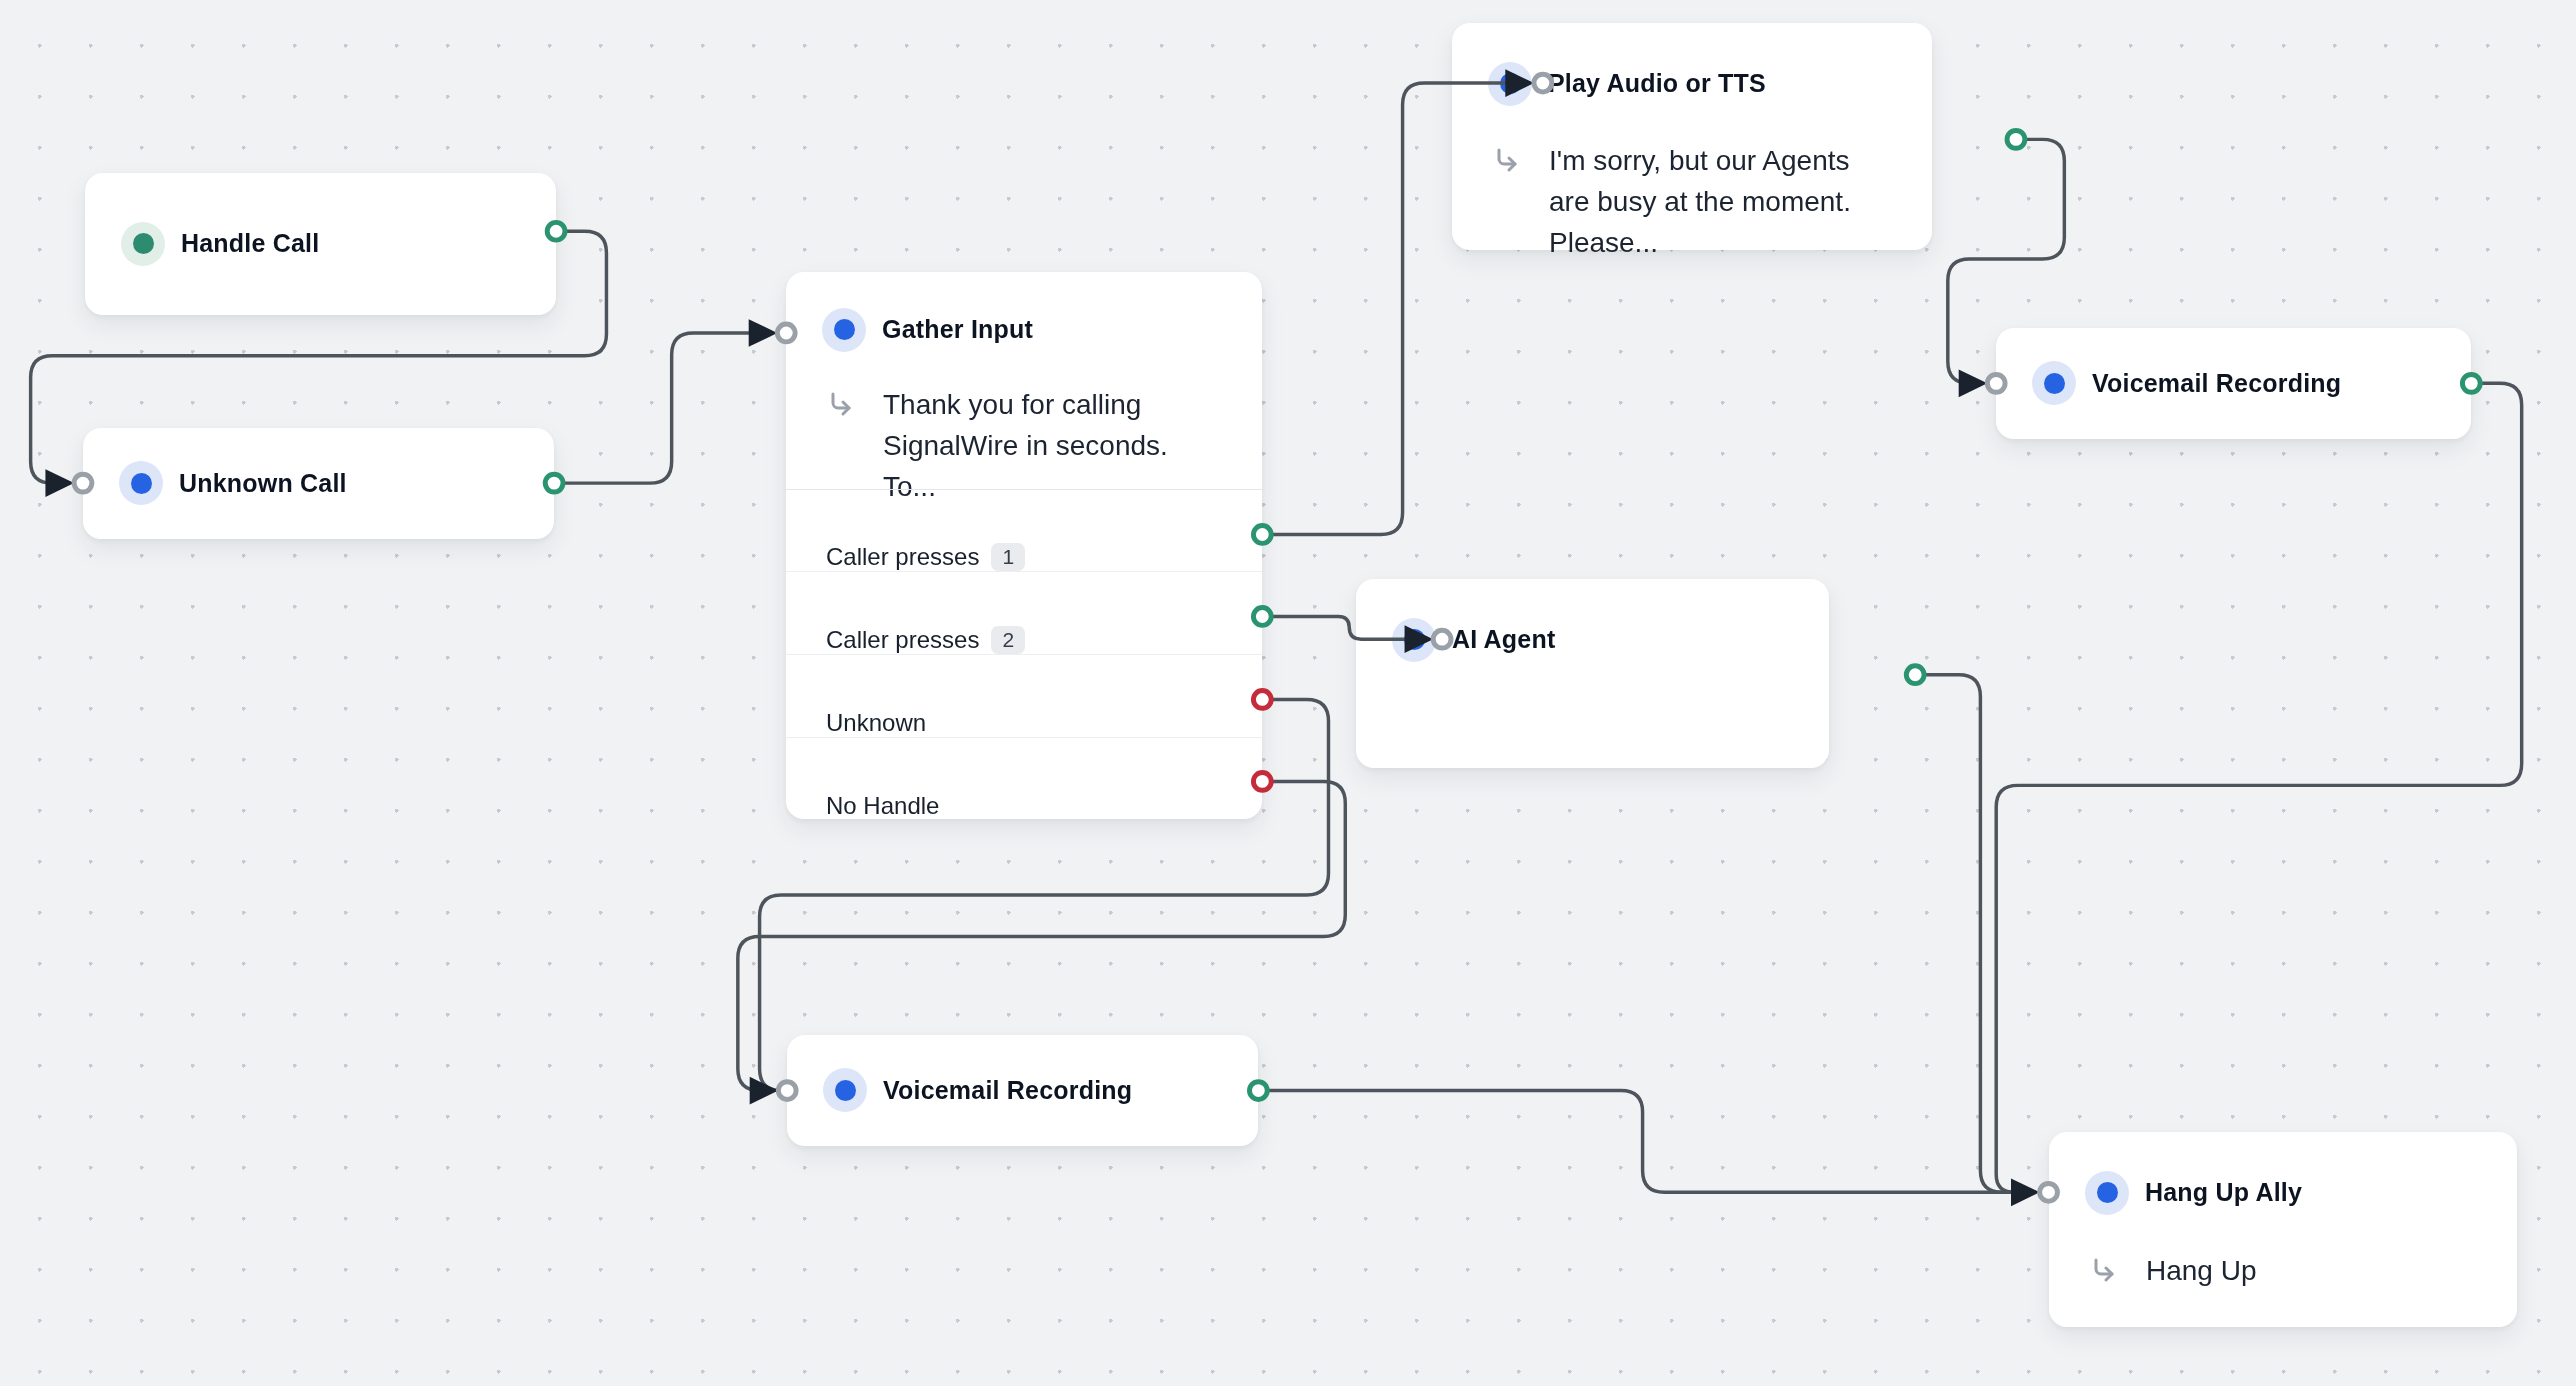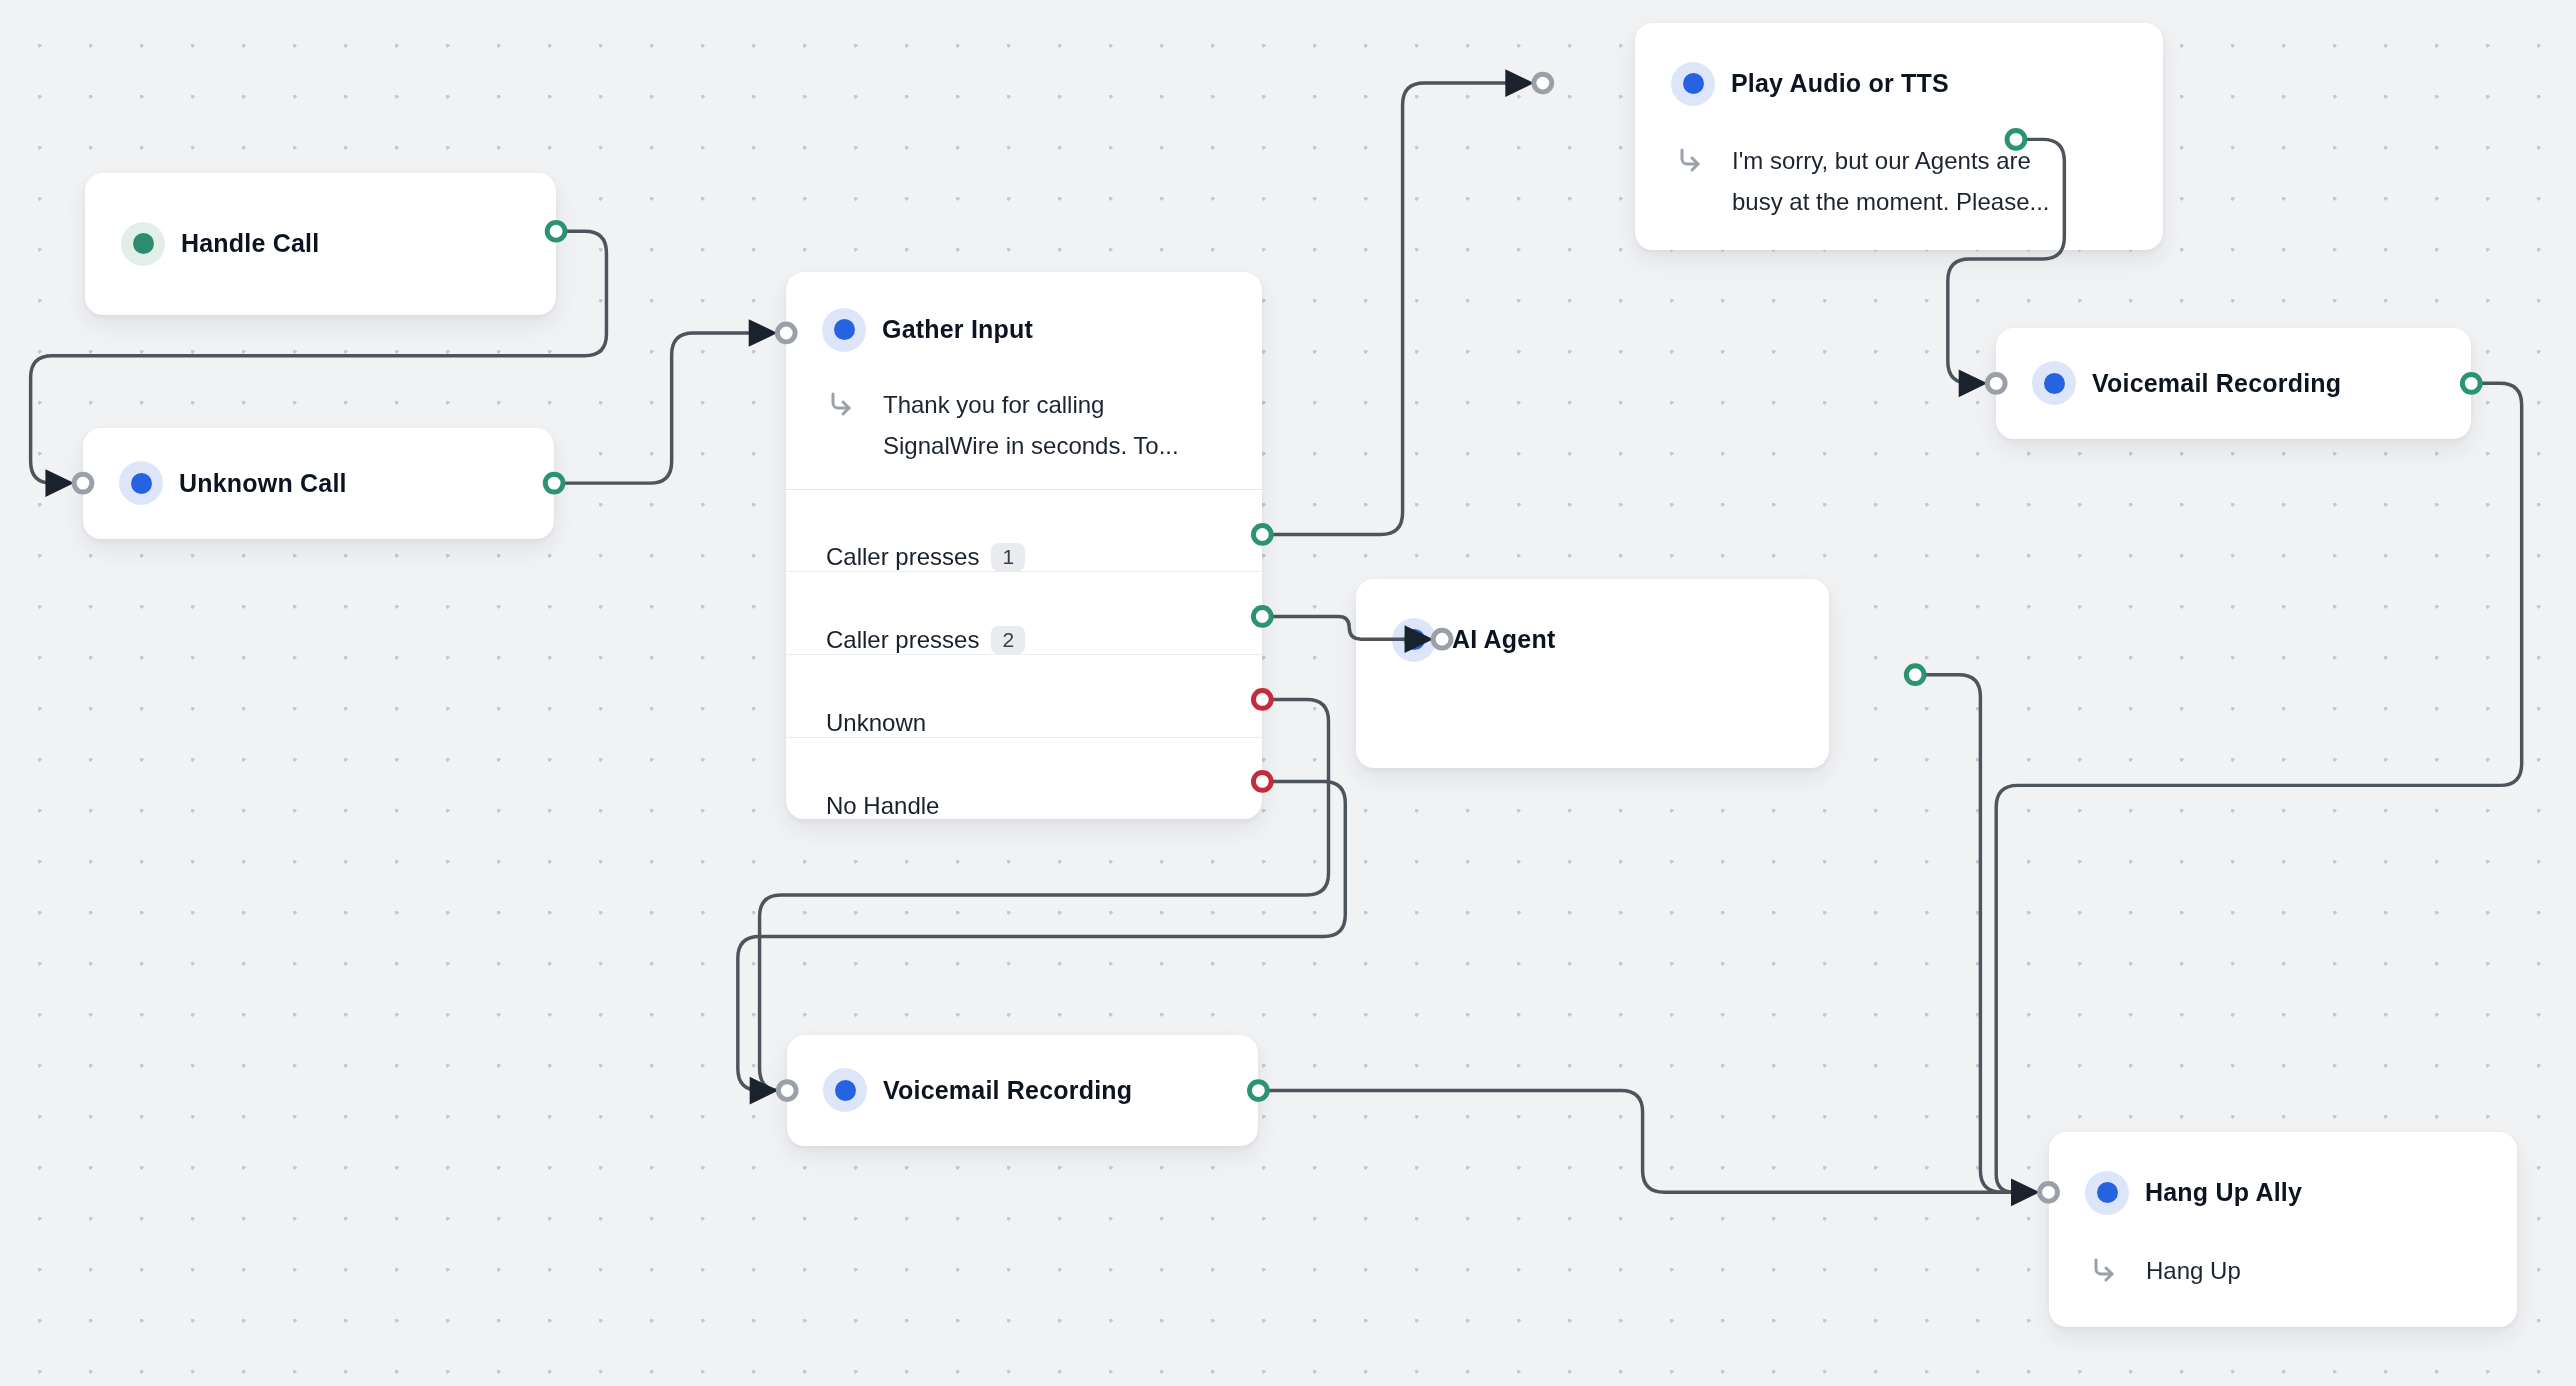--- a/index.html
+++ b/index.html
@@ -18,21 +18,21 @@
   .hdr{position:absolute;left:36px;display:flex;align-items:center;height:45px;}
   .halo{width:44px;height:44px;border-radius:50%;display:flex;align-items:center;justify-content:center;flex:0 0 44px;}
   .halo.blue{background:#dde6f9;}
   .halo.green{background:#e2efe9;}
   .halo .dot{width:21px;height:21px;border-radius:50%;display:block;}
   .halo.blue .dot{background:#2563e3;}
   .halo.green .dot{background:#2d8c70;}
   .title{margin-left:16px;font-size:25px;font-weight:700;color:#0c1422;letter-spacing:0.2px;white-space:nowrap;}
   .simple .hdr{top:50%;margin-top:-23px;}
   .sub{position:absolute;left:43px;display:flex;align-items:flex-start;}
-  .sub .txt{margin-left:28px;font-size:24px;color:#1b2430;line-height:41px;width:326px;}
+  .sub .txt{margin-left:28px;font-size:28px;color:#1b2430;line-height:41px;width:326px;}
   .sub svg{margin-top:8px;flex:0 0 26px;}
   .divider{position:absolute;left:0;right:0;height:1px;background:#e4e6ea;}
   .rows{position:absolute;left:0;right:0;}
   .row{height:82px;display:flex;align-items:flex-end;padding-left:40px;border-top:1px solid #eceef1;font-size:24px;color:#17202c;}
   .row:first-child{border-top:none;}
   .badge{display:inline-block;background:#e9ebee;border-radius:7px;padding:2px 11px;margin-left:12px;font-size:21px;color:#343d4a;}
   .badge:empty{display:none;}
 </style>
 </head>
 <body>
@@ -85,21 +85,21 @@
         <span>Unknown</span>
 
       </div>
       <div class="row">
         <span>No Handle</span>
 
       </div>
     </div>
   </div>
 
-  <div class="node" style="left:1635px;top:23px;width:528px;height:227px">
+  <div class="node" style="left:1452px;top:23px;width:480px;height:227px">
     <div class="hdr" style="top:38px">
       <span class="halo blue">
           <span class="dot"></span>
         </span>
       <span class="title">Play Audio or TTS</span>
     </div>
     <div class="sub" style="top:117px">
       <svg width="26" height="26" viewBox="0 0 26 26">
         <path d="M4 2 v9 a5 5 0 0 0 5 5 h11" fill="none" stroke="#9aa1ab" stroke-width="3" stroke-linecap="round" stroke-linejoin="round"></path>
         <path d="M14 10 l6 6 -6 6" fill="none" stroke="#9aa1ab" stroke-width="3" stroke-linecap="round" stroke-linejoin="round"></path>

